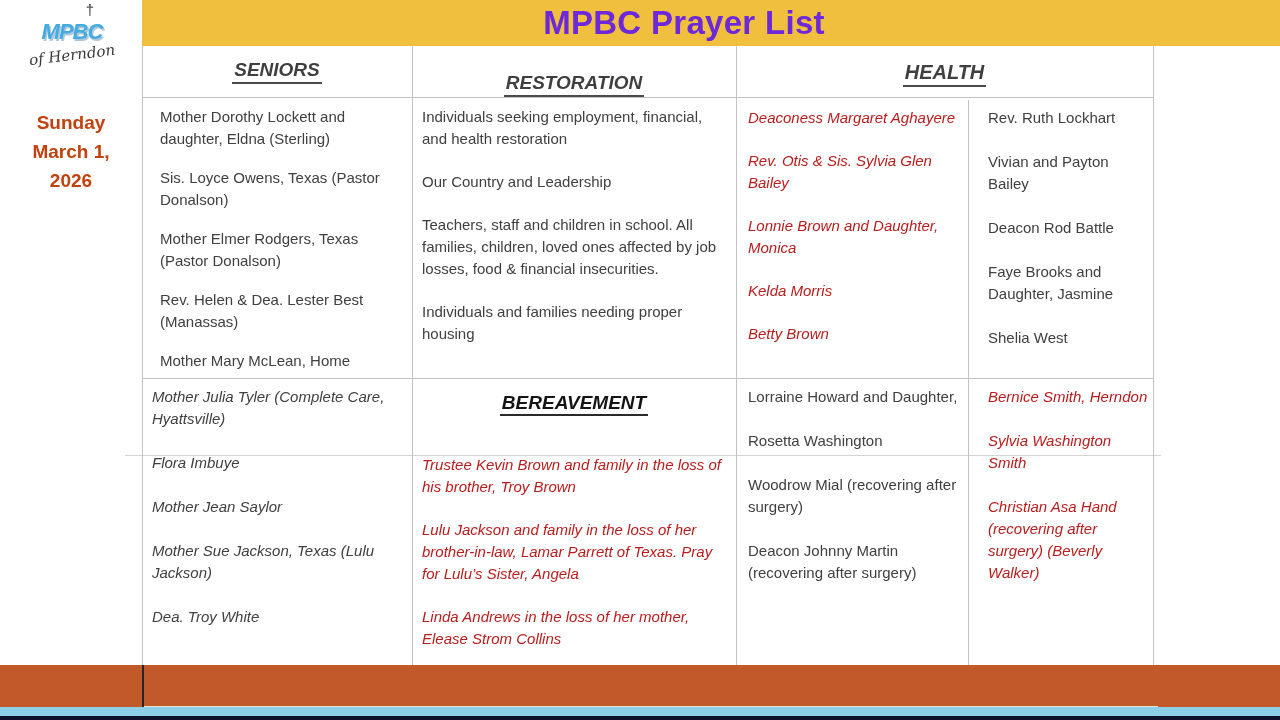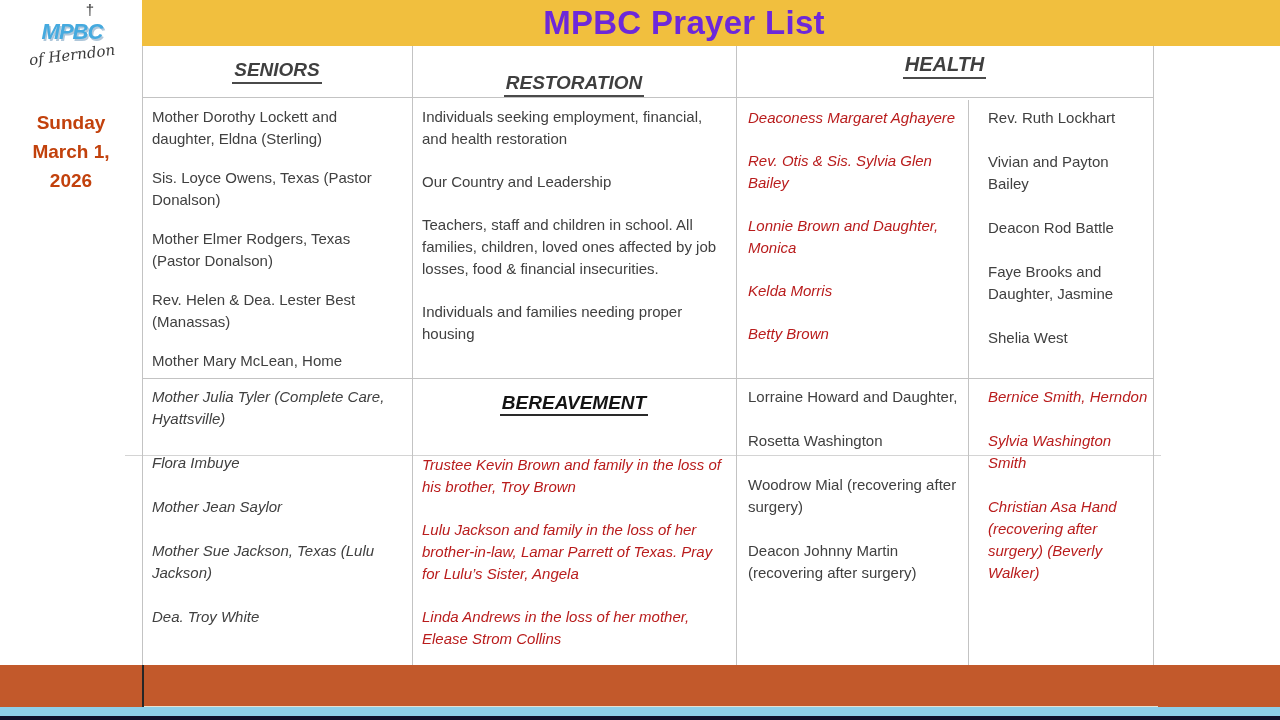--- a/index.html
+++ b/index.html
@@ -50,28 +50,28 @@
   #vline-right { left:1153px; top:46px;  height:619px; }
 
   
   .col-header {
     position:absolute; display:flex; justify-content:center;
     font-weight:bold; font-style:italic; color:#3f3f3f; font-size:19px;
   }
   .col-header span { border-bottom:2px solid #4a4a4a; padding:0 2px 1px 2px; }
   #seniors-header     { left:142px; top:46px; width:270px; height:51px; align-items:center; }
   #restoration-header { left:412px; top:46px; width:324px; height:51px; align-items:flex-end; }
-  #health-header      { left:736px; top:52px; width:417px; height:51px; align-items:flex-start; padding-top:1px; font-size:20px; }
+  #health-header      { left:736px; top:36px; width:417px; height:51px; align-items:flex-end; padding-top:1px; font-size:20px; }
 
   
   .cell { position:absolute; font-size:15px; line-height:22px; color:#404040; }
   .cell .entry { margin-bottom:21px; }
   .cell .entry:last-child { margin-bottom:0; }
   .dark { color:#b91c1c;font-style:italic; }
-  #seniors-top     { left:152px; top:106px; width:248px; }
+  #seniors-top     { left:160px; top:106px; width:248px; }
   #seniors-top .entry { margin-bottom:17px; }
   #restoration-body{ left:422px; top:106px; width:300px; }
   #health1-top     { left:748px; top:107px; width:212px; }
   #health2-top     { left:988px; top:107px; width:160px; }
   #health2-top .entry { margin-bottom:22px; }
   #seniors-bottom  { left:152px; top:386px; width:248px; }
   #seniors-bottom .entry { margin-bottom:22px;font-style:italic; }
   #health1-bottom  { left:748px; top:386px; width:212px; }
   #health1-bottom .entry { margin-bottom:22px; }
   #health2-bottom  { left:988px; top:386px; width:160px; }

